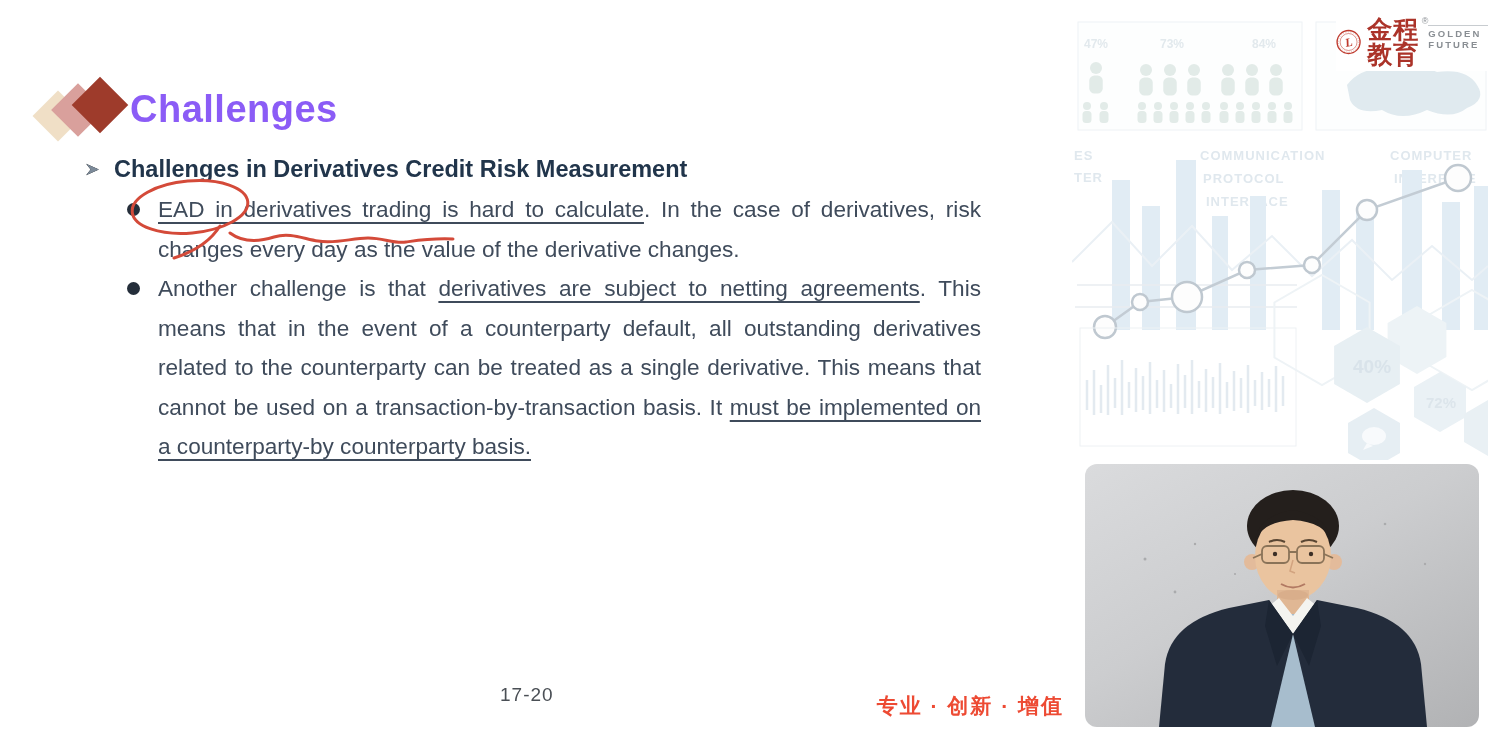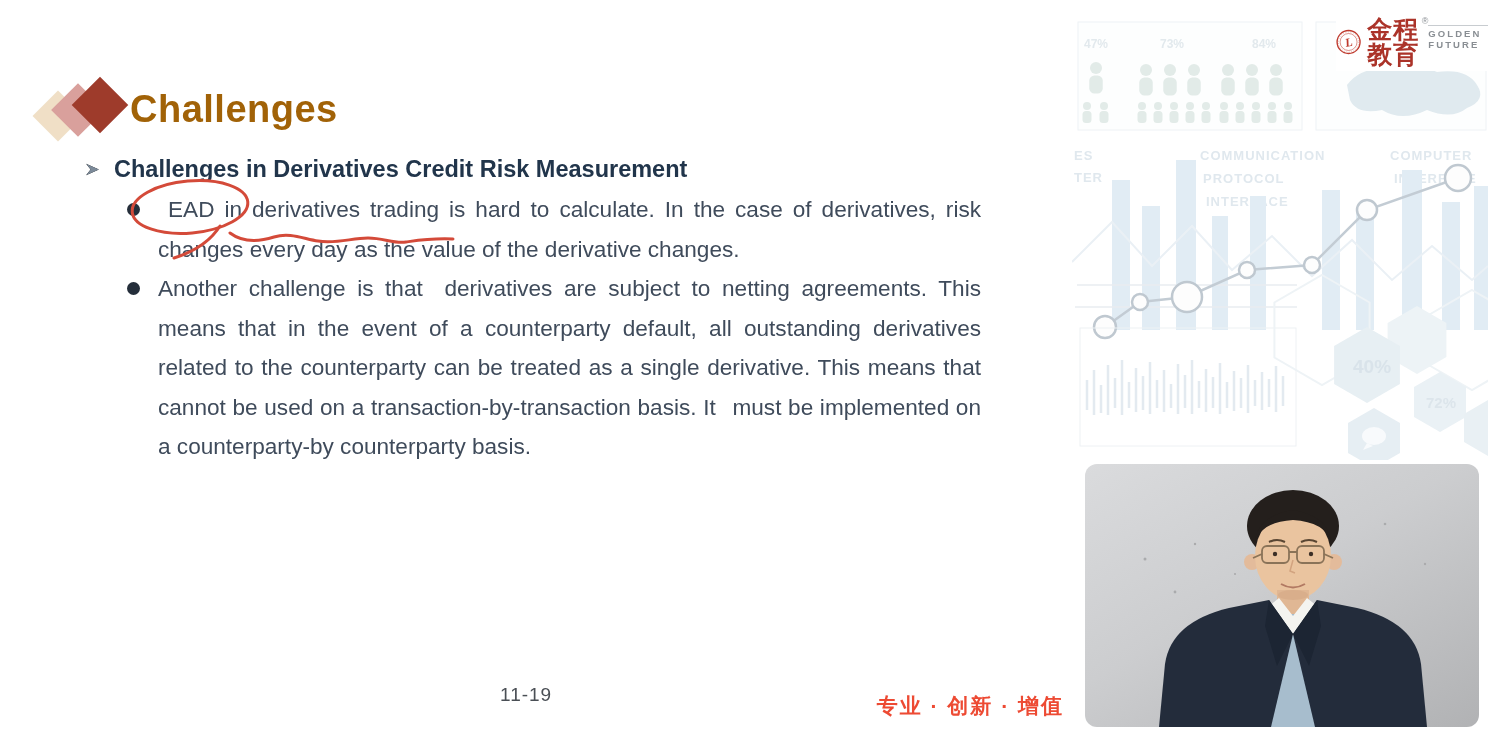--- a/index.html
+++ b/index.html
@@ -10,34 +10,34 @@
 
   
   .diamonds { position:absolute; left:38px; top:78px; width:104px; height:78px; }
   .dia { position:absolute; transform:rotate(45deg); }
   .dia1 { width:36px; height:36px; left:2px;  top:20px; background:#f0dfc6; }
   .dia2 { width:38px; height:38px; left:21px; top:13px; background:#d9a09c; }
   .dia3 { width:40px; height:40px; left:42px; top:7px;  background:#9e3b2b; }
 
   .page-title {
     position:absolute; left:130px; top:88px; margin:0;
-    font-size:38px; font-weight:bold; color:#a16207; letter-spacing:0.5px;
+    font-size:38px; font-weight:bold; color:#8b5cf6; letter-spacing:0.5px;
   }
 
   .heading-row { position:absolute; left:84px; top:156px; display:flex; align-items:center; gap:13px; }
   .heading-row h2 { margin:0; font-size:23.5px; font-weight:bold; color:#21354b; }
 
   
   .bullets { position:absolute; left:125px; top:190px; width:856px; }
   .bullet {
     position:relative; padding-left:33px; text-align:justify;
     font-size:22.6px; line-height:39.5px; color:#3f4b5b;
   }
   .dot { position:absolute; left:2px; top:13px; width:13px; height:13px; border-radius:50%; background:#242e3a; }
-  .u { text-decoration-thickness:1.5px; text-underline-offset:5px;margin-left:10px; }
+  .u { text-decoration:underline; text-decoration-thickness:1.5px; text-underline-offset:5px; }
 
   .annotation { position:absolute; left:118px; top:176px; pointer-events:none; }
 
   .page-number { position:absolute; left:500px; top:684px; font-size:19px; color:#4a4f55; letter-spacing:1px; }
   .slogan {
     position:absolute; left:664px; top:692px; width:400px; text-align:right;
     font-size:21px; font-weight:bold; color:#ed4a33; letter-spacing:2px;
   }
 
   
@@ -204,21 +204,21 @@
   </div>
 
   <svg class="annotation" width="470" height="95" viewBox="0 0 470 95">
     <g fill="none" stroke="#d44a39" stroke-width="3" stroke-linecap="round">
       <ellipse cx="72" cy="31" rx="58" ry="26" transform="rotate(-5 72 31)"></ellipse>
       <path d="M102,50 Q88,72 56,82"></path>
       <path d="M112,57 c 12,9 28,9 44,4 c 16,-5 30,2 44,4 c 18,3 34,-3 50,-3 c 16,0 26,6 38,4 c 14,-2 26,-4 47,-3"></path>
     </g>
   </svg>
 
-  <div class="page-number">11-19</div>
+  <div class="page-number">17-20</div>
   <div class="slogan">专业 · 创新 · 增值</div>
 
   <div class="webcam">
     <svg width="394" height="263" viewBox="0 0 394 263">
       <g fill="#aaabad">
         <circle cx="60" cy="95" r="1.5"></circle>
           <circle cx="110" cy="80" r="1.2"></circle>
           <circle cx="300" cy="60" r="1.3"></circle>
         <circle cx="340" cy="100" r="1.2"></circle>
           <circle cx="90" cy="128" r="1.4"></circle>

